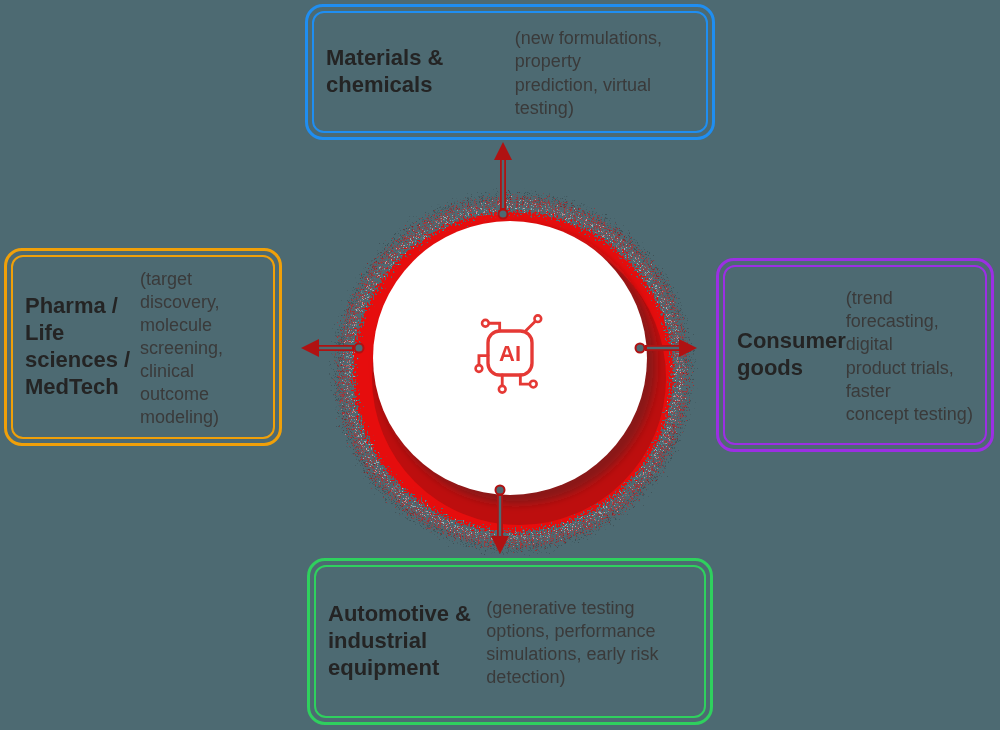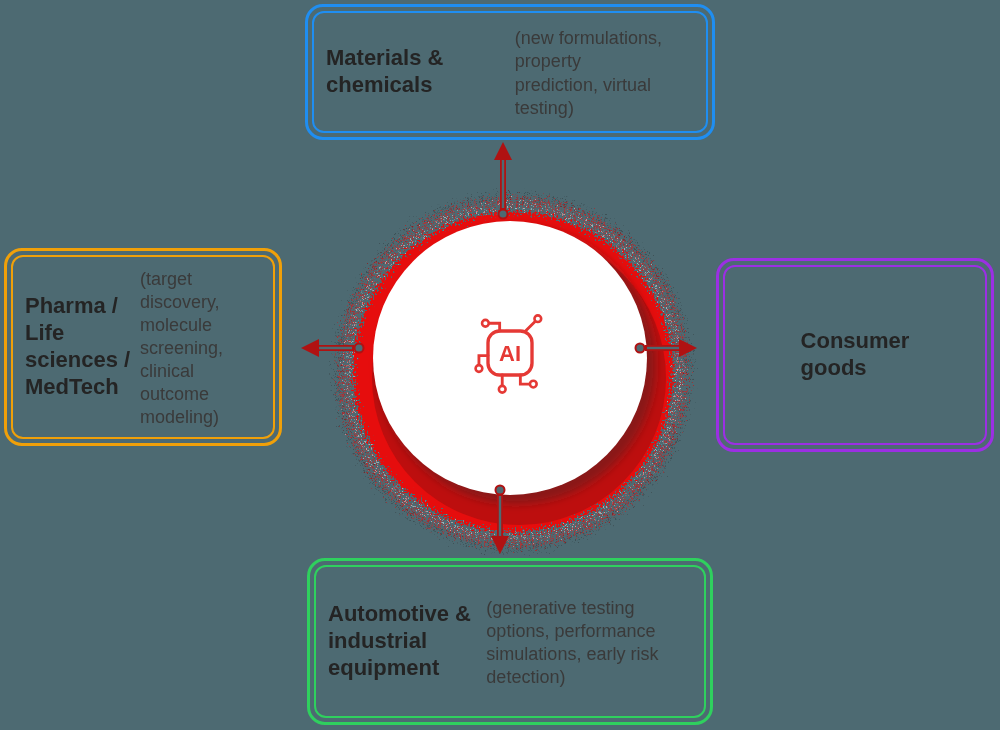--- a/index.html
+++ b/index.html
@@ -154,20 +154,23 @@
     <div class="node-title">Pharma / Life
 sciences / MedTech</div>
     <div class="node-sub">(target discovery, molecule
 screening, clinical outcome
 modeling)</div>
   </div>
 
   <div class="node node-right" style="border-color: rgb(155, 47, 227);">
     <div class="node-title">Consumer
 goods</div>
+    <div class="node-sub">(trend forecasting, digital
+product trials, faster
+concept testing)</div>
   </div>
 
   <div class="node node-bottom" style="border-color: rgb(47, 208, 94);">
     <div class="node-title">Automotive &amp; industrial
 equipment</div>
     <div class="node-sub">(generative testing options, performance
 simulations, early risk detection)</div>
   </div>
 
 </div>

